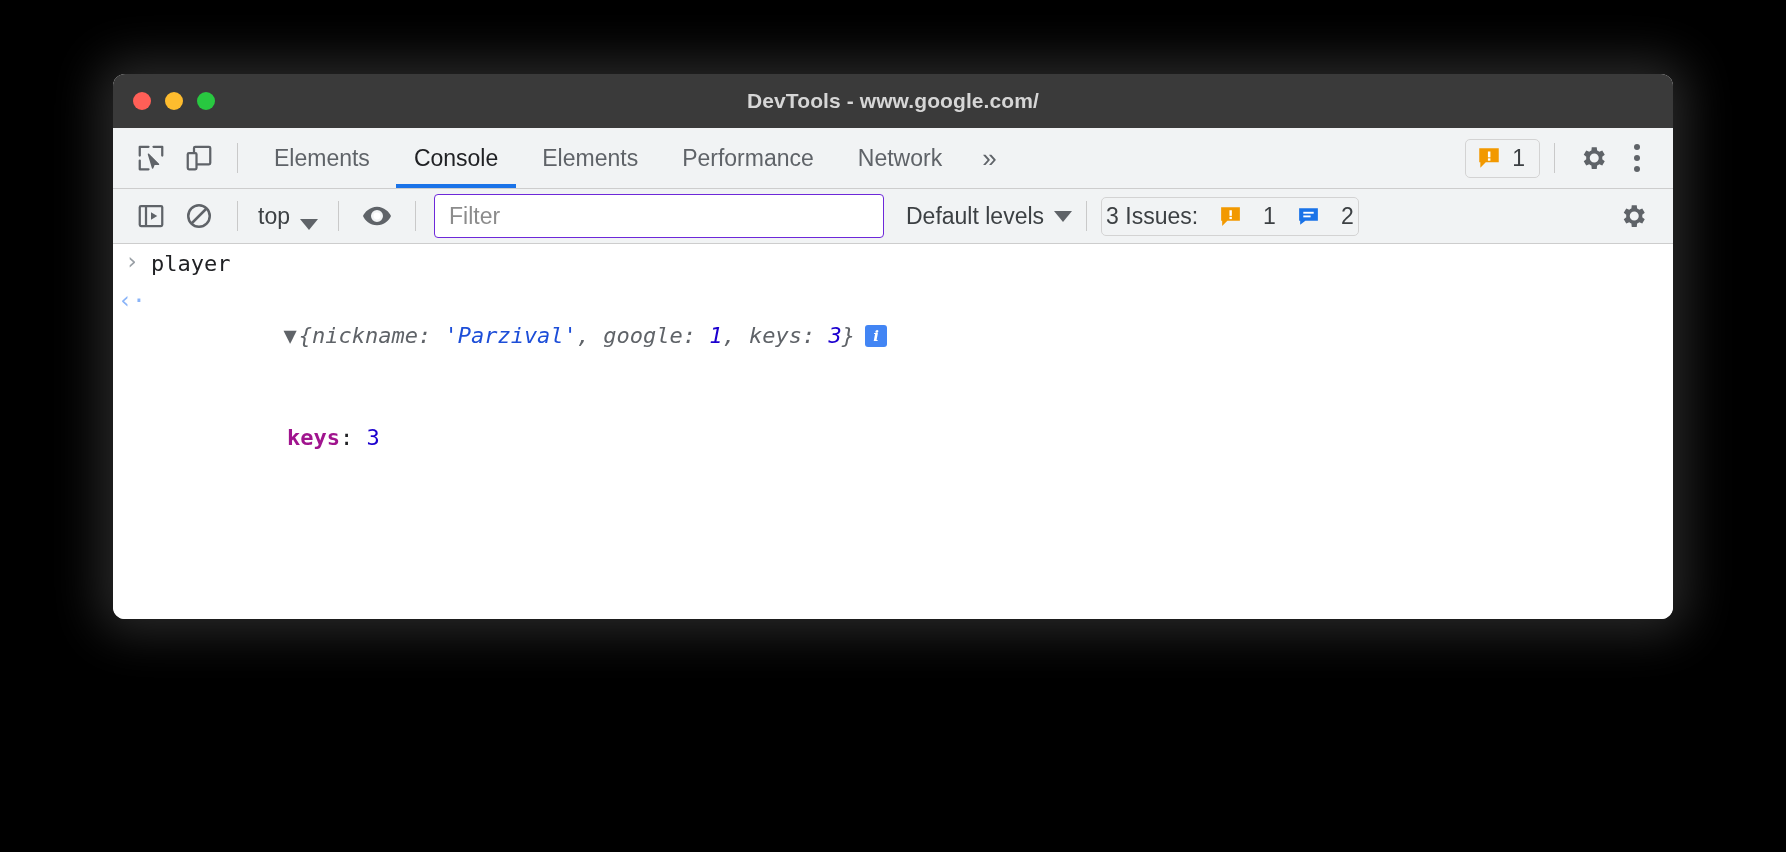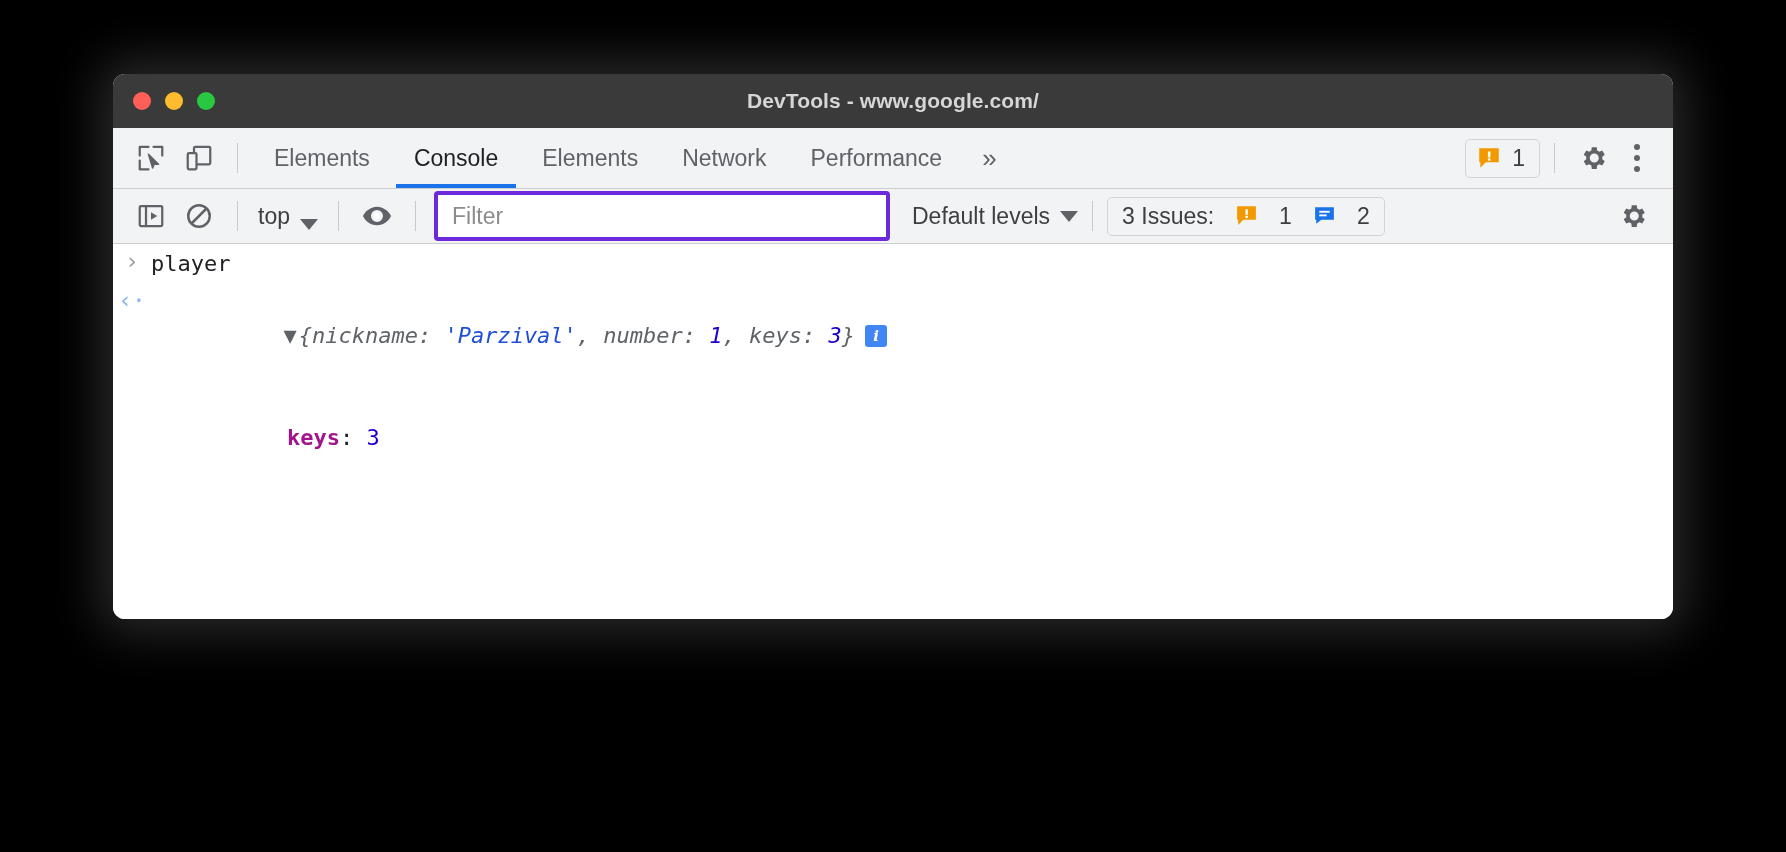--- a/index.html
+++ b/index.html
@@ -190,21 +190,21 @@
     border-left: 9px solid transparent;
     border-right: 9px solid transparent;
     border-top: 11px solid #5f6368;
     display: inline-block;
   }
   .filter-input {
     flex: 0 0 auto;
     width: 420px;
     height: 42px;
     background: #ffffff;
-    border: 4px solid #6d28d9;
+    border: 1px solid #6d28d9;
     border-radius: 4px;
     display: flex;
     align-items: center;
     padding: 0 14px;
     margin-left: 4px;
   }
   .filter-input .ph {
     font-size: 23px;
     color: #8c8c8c;
     font-family: "Liberation Sans", sans-serif;
@@ -214,25 +214,25 @@
     align-items: center;
     gap: 10px;
     font-size: 23px;
     color: #3c4043;
     margin-left: 22px;
     font-family: "Liberation Sans", sans-serif;
     white-space: nowrap;
   }
   .issues-chip {
     display: flex;
-    align-items: flex-start;
+    align-items: center;
     gap: 20px;
     border: 1px solid #d3d3d3;
     border-radius: 5px;
-    padding: 5px 14px;
+    padding: 5px 4px;
     background: #f1f3f4;
     white-space: nowrap;
   }
   .issues-chip .label {
     font-size: 23px;
     color: #3c4043;
     font-family: "Liberation Sans", sans-serif;
   }
   .issues-chip .count {
     font-size: 23px;
@@ -379,24 +379,24 @@
         <div class="tab">
           <span>Elements</span>
         </div>
         <div class="tab active">
           <span>Console</span>
         </div>
         <div class="tab">
           <span>Elements</span>
         </div>
         <div class="tab">
+          <span>Performance</span>
+        </div>
+        <div class="tab">
           <span>Network</span>
-        </div>
-        <div class="tab">
-          <span>Performance</span>
         </div>
         <div class="more-tabs">
           <span>»</span>
         </div>
       </div>
 
       <div class="tabbar-right">
         <div class="warn-chip">
           <svg width="26" height="26" viewBox="0 0 24 24">
             <path d="M3 3h18v13H9l-5 5v-5H3z" fill="#f29900"></path>
@@ -500,21 +500,21 @@
           <span class="prompt-arrow">›</span>
         </div>
         <div class="rowtext input-text">player</div>
       </div>
 
       <div class="console-row">
         <div class="gutter">
           <span class="result-arrow">‹·</span>
         </div>
         <div class="rowtext obj-preview">
-          <span class="tri">▼</span><span>{</span><span>nickname: </span><span class="str">'Parzival'</span><span>, number: </span><span class="num">1</span><span>, keys: </span><span class="num">3</span><span>}</span><span class="info-badge">i</span>
+          <span class="tri">▼</span><span>{</span><span>nickname: </span><span class="str">'Parzival'</span><span>, google: </span><span class="num">1</span><span>, keys: </span><span class="num">3</span><span>}</span><span class="info-badge">i</span>
         </div>
       </div>
 
       <div class="rowtext prop-line">
         <span class="prop">keys</span><span class="plainprop">: </span><span class="num">3</span>
       </div>
 
 
       <div class="rowtext prop-line">
         

